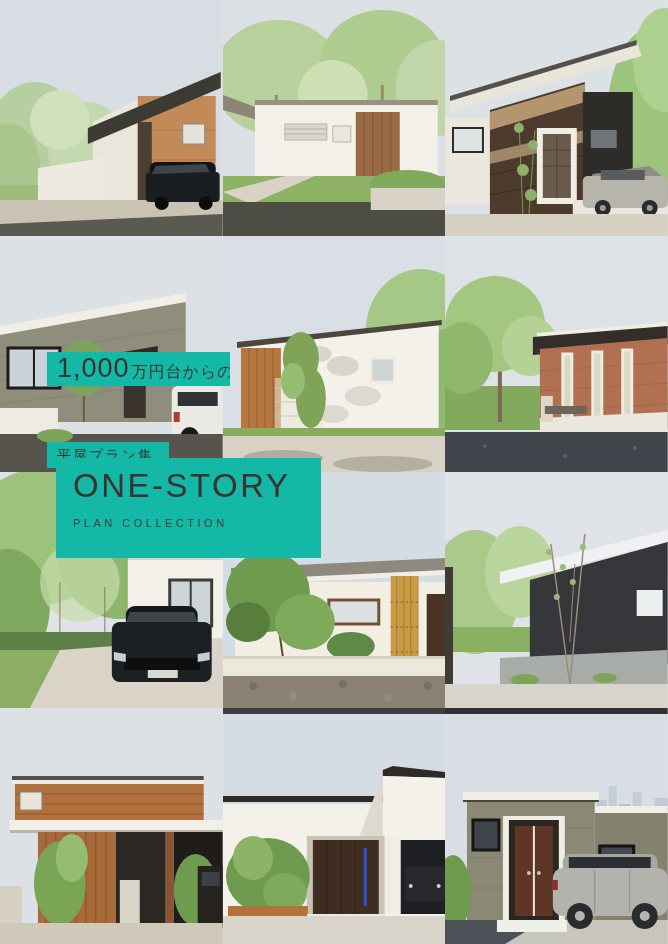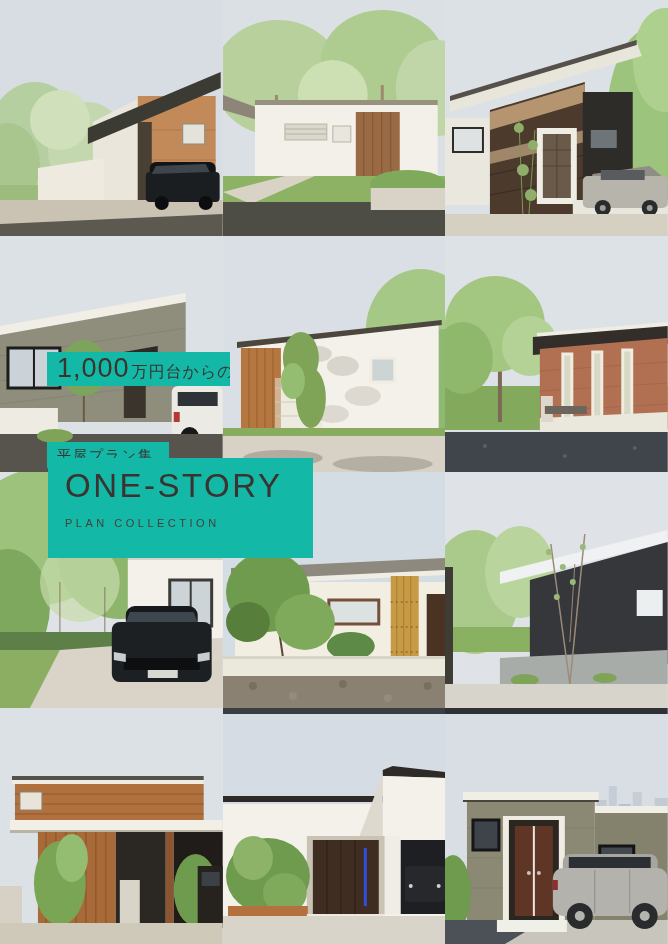--- a/index.html
+++ b/index.html
@@ -5,21 +5,21 @@
   html,body{margin:0;padding:0;background:#fff;}
   .page{position:relative;width:668px;height:944px;overflow:hidden;font-family:"Liberation Sans",sans-serif;background:#dfe3e7;}
   .grid{display:grid;grid-template-columns:repeat(3,1fr);grid-auto-rows:236px;width:668px;height:944px;}
   .grid figure{margin:0;padding:0;overflow:hidden;}
   .grid svg{display:block;width:100%;height:100%;}
   .obox{position:absolute;background:#14b8a6;color:#3a332f;box-sizing:border-box;}
   .price-box{left:47px;top:352px;width:183px;height:34px;display:flex;align-items:baseline;padding-left:10px;white-space:nowrap;overflow:hidden;}
   .price-big{font-size:27px;line-height:33px;font-weight:300;letter-spacing:1px;}
   .price-suffix{font-size:16px;letter-spacing:1px;margin-left:2px;}
   .subtitle-box{left:47px;top:398px;width:122px;height:26px;font-size:14px;line-height:26px;letter-spacing:2px;padding-left:10px;white-space:nowrap;overflow:hidden;margin-top:44px;}
-  .title-box{left:48px;top:458px;width:265px;height:100px;padding:10px 0 0 17px;overflow:hidden;}
+  .title-box{left:56px;top:458px;width:265px;height:100px;padding:10px 0 0 17px;overflow:hidden;}
   .title-line{font-size:33px;line-height:35px;letter-spacing:2.5px;font-weight:400;color:#3a332f;white-space:nowrap;}
   .title-sub{margin-top:14px;font-size:11px;letter-spacing:3.5px;color:#45403b;white-space:nowrap;}
 </style>
 </head>
 <body>
 
 <div class="page">
   <div class="grid">
 
     <figure aria-label="House with dark mono-pitch roof, wood and brick facade, white garden wall, black SUV in driveway, trees on the left">

